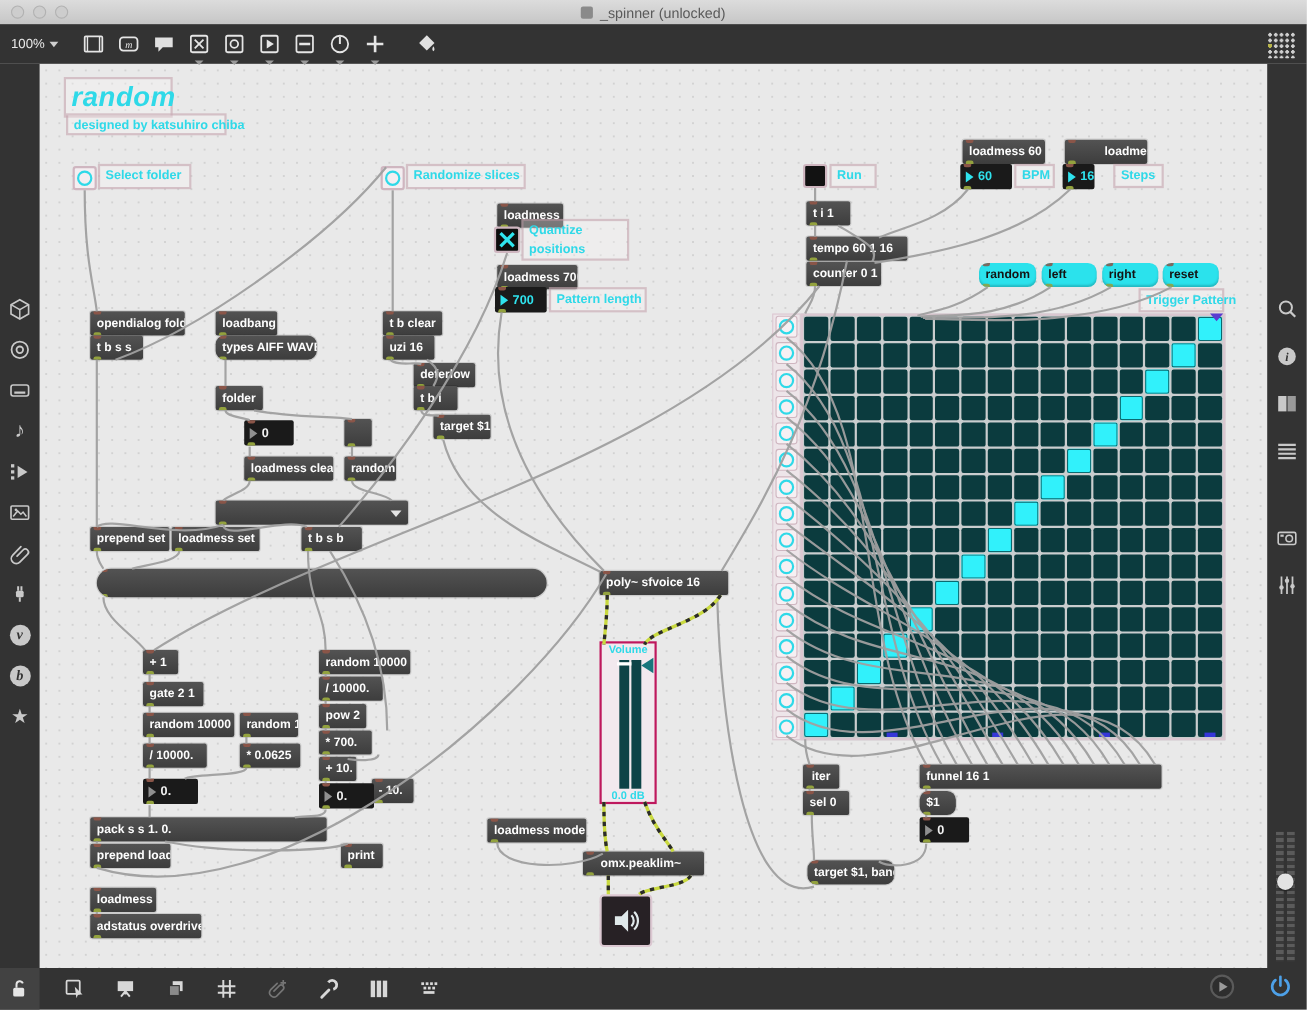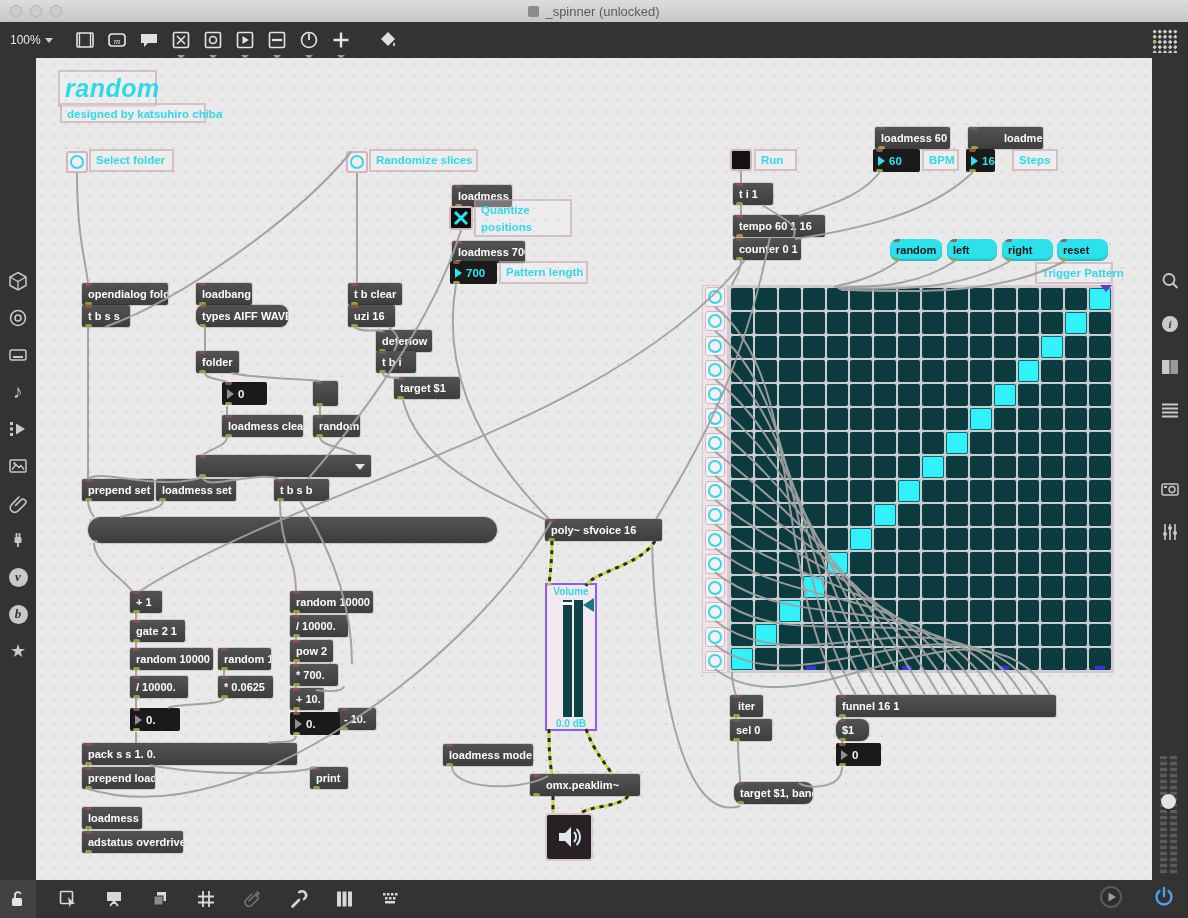--- a/index.html
+++ b/index.html
@@ -97,21 +97,21 @@
     border-left:6px solid transparent;border-right:6px solid transparent;border-top:7px solid #5b3bd0;}
   .tstrip{position:absolute;left:702px;top:285px;width:26px;height:388px;box-sizing:border-box;
     background:rgba(240,228,234,.65);border:1px solid #dbc7d1;display:flex;flex-direction:column;
     justify-content:space-between;padding:1px 2px;}
   .mtog{width:20px;height:20px;box-sizing:border-box;background:#f6f0f3;border:1.5px solid #cfb6c0;
     border-radius:3px;position:relative;}
   .mtog::before{content:"";position:absolute;inset:2px;border:2.5px solid #2fd9e8;border-radius:50%;}
 
   
   .vpanel{position:absolute;left:545px;top:583px;width:52px;height:148px;box-sizing:border-box;
-    background:#f2e9ee;border:2px solid #8b5cf6;}
+    background:#f2e9ee;border:2px solid #be185d;}
   .vlabel{position:absolute;left:0;right:0;top:1px;text-align:center;color:#2fd9e8;font-size:10px;font-weight:bold;}
   .vdb{position:absolute;left:0;right:0;bottom:0;text-align:center;color:#2fd9e8;font-size:10px;font-weight:bold;}
   .vsl{position:absolute;width:9px;top:15px;height:117px;background:#0d4347;}
   .vknob{position:absolute;left:14px;top:17px;width:13px;height:3px;background:#fff;}
   .vtri{position:absolute;left:36px;top:13px;width:0;height:0;
     border-top:7px solid transparent;border-bottom:7px solid transparent;border-right:11px solid #19767c;}
 
   .spk{position:absolute;left:545px;top:813px;width:48px;height:48px;box-sizing:border-box;
     background:#272125;border:2px solid #dbc7d1;border-radius:4px;display:flex;align-items:center;justify-content:center;}
 </style>
@@ -148,21 +148,21 @@
   <div class="cmt" style="left:499px;top:261px;width:89px;height:23px;">Pattern length</div>
 
   <div class="obj" style="left:82px;top:283px;width:86px;">opendialog fold</div>
   <div class="obj" style="left:82px;top:305px;width:48px;">t b s s</div>
   <div class="obj" style="left:196px;top:283px;width:56px;">loadbang</div>
   <div class="obj msg" style="left:196px;top:305px;width:92px;">types AIFF WAVE</div>
   <div class="obj" style="left:348px;top:283px;width:54px;">t b clear</div>
   <div class="obj" style="left:348px;top:305px;width:47px;">uzi 16</div>
   <div class="obj" style="left:376px;top:330px;width:56px;">deferlow</div>
   <div class="obj" style="left:376px;top:351px;width:40px;">t b i</div>
-  <div class="obj" style="left:394px;top:377px;width:66px;">target $1</div>
+  <div class="obj" style="left:394px;top:377px;width:52px;">target $1</div>
   <div class="obj" style="left:196px;top:351px;width:43px;">folder</div>
   <div class="num" style="left:222px;top:382px;width:45px;">
     <span class="ntri"></span>
     <span>0</span>
   </div>
   <div class="obj" style="left:313px;top:381px;width:25px;height:25px;"></div>
   <div class="obj" style="left:222px;top:415px;width:81px;">loadmess clear</div>
   <div class="obj" style="left:313px;top:415px;width:47px;">random</div>
   <div class="obj umenu" style="left:196px;top:455px;width:175px;">
       <span class="ucaret"></span>

